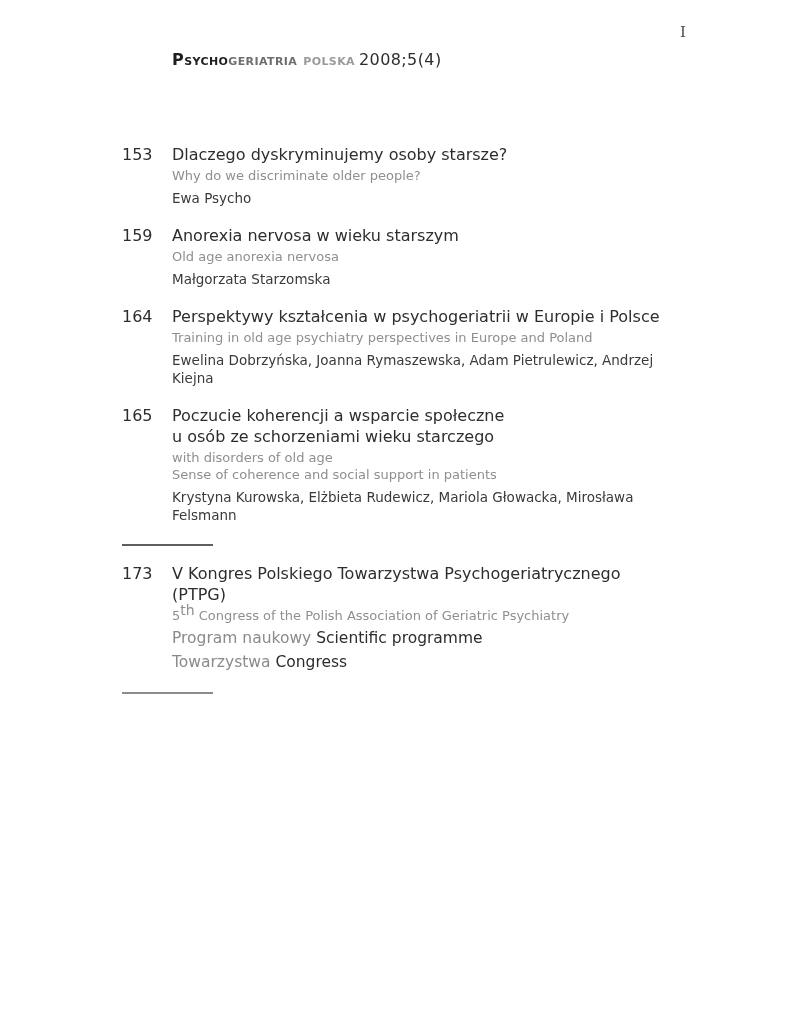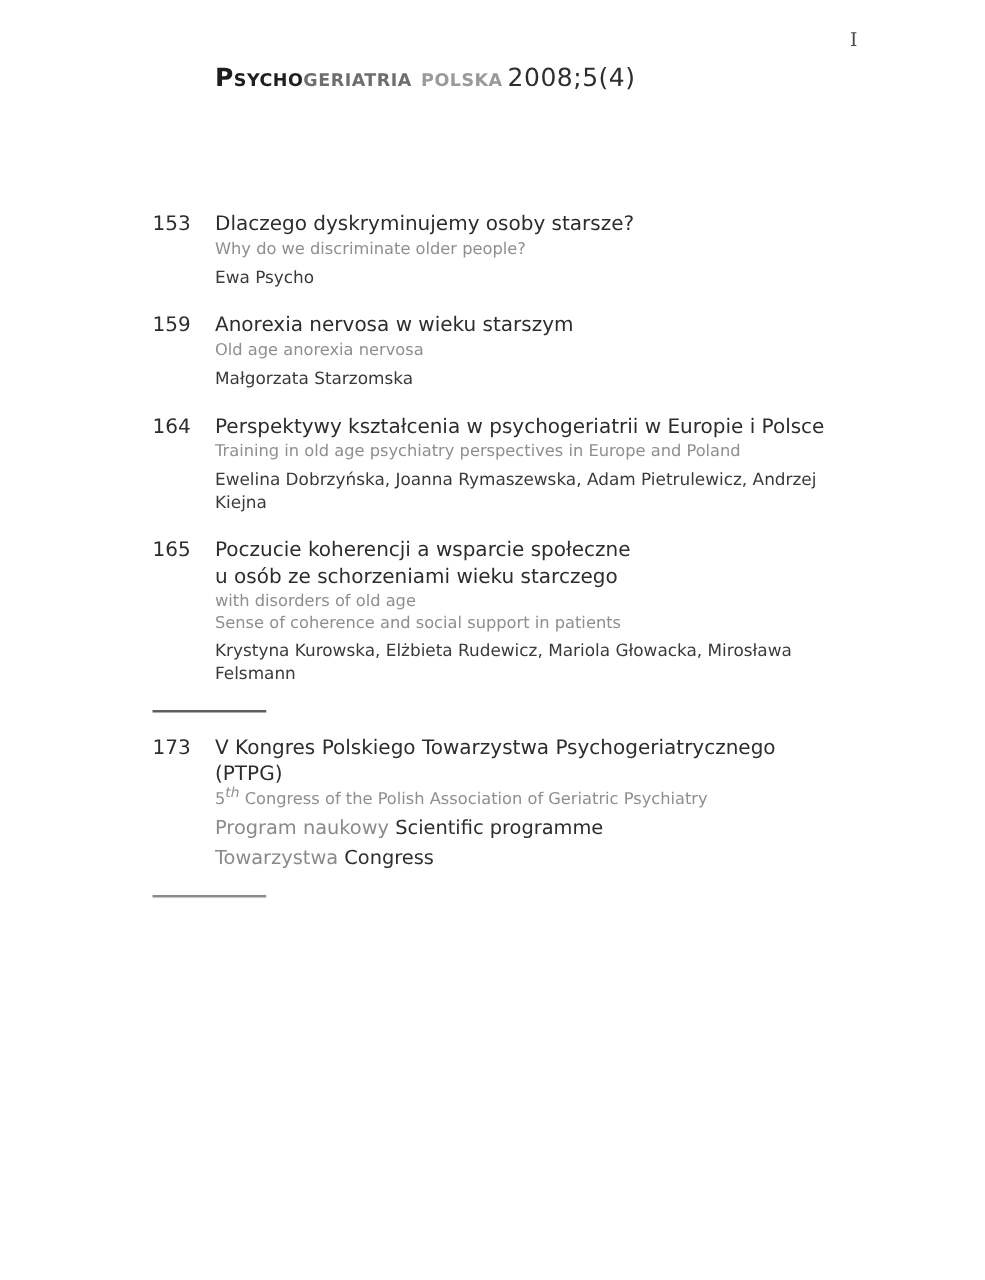--- a/index.html
+++ b/index.html
@@ -20,21 +20,21 @@
     top: 23px;
     left: 680px;
     font-family: "DejaVu Serif", "Liberation Serif", serif;
     font-size: 15px;
     color: #4a4a4a;
   }
   .masthead {
     position: absolute;
     top: 50px;
     left: 172px;
-    font-size: 20px;
+    font-size: 16px;
     font-weight: bold;
     font-variant: small-caps;
     letter-spacing: 0.4px;
     white-space: nowrap;
   }
   .mh-psycho    { color: #1e1e1e; }
   .mh-geriatria { color: #6e6e6e; }
   .mh-polska    { color: #9a9a9a; }
   .mh-issue {
     font-variant: normal;
@@ -48,21 +48,21 @@
     left: 166px;
     margin: 0;
     font-size: 38px;
     font-weight: bold;
     letter-spacing: 0.5px;
     color: #a9a9a9;
     white-space: nowrap;
   }
   .entries {
     position: absolute;
-    top: 168px;
+    top: 144px;
     left: 122px;
     width: 556px;
   }
   .entry {
     display: flex;
     margin-bottom: 18px;
   }
   .entry-num {
     flex: 0 0 50px;
     font-size: 16px;
@@ -75,23 +75,22 @@
     color: #2d2d2d;
     line-height: 21px;
   }
   .title-en {
     font-size: 13px;
     color: #8f8f8f;
     line-height: 17px;
     margin-top: 2px;
   }
   .title-en sup {
-    font-size: 11px;
+    font-size: 14px;
     line-height: 0;
-    font-style: italic;
   }
   .authors {
     font-size: 13.5px;
     color: #3a3a3a;
     line-height: 18px;
     margin-top: 5px;
   }
   .duo-line {
     font-size: 15.5px;
     line-height: 20px;

